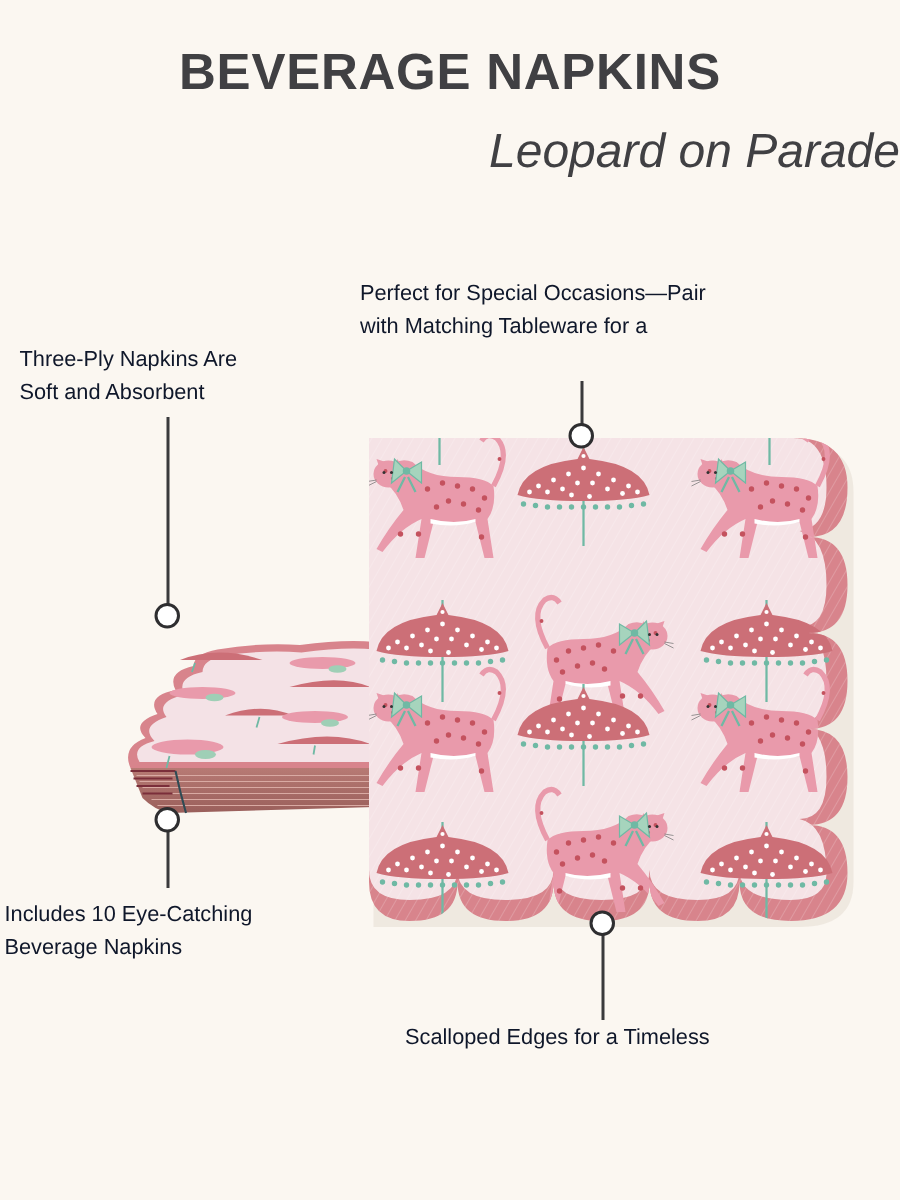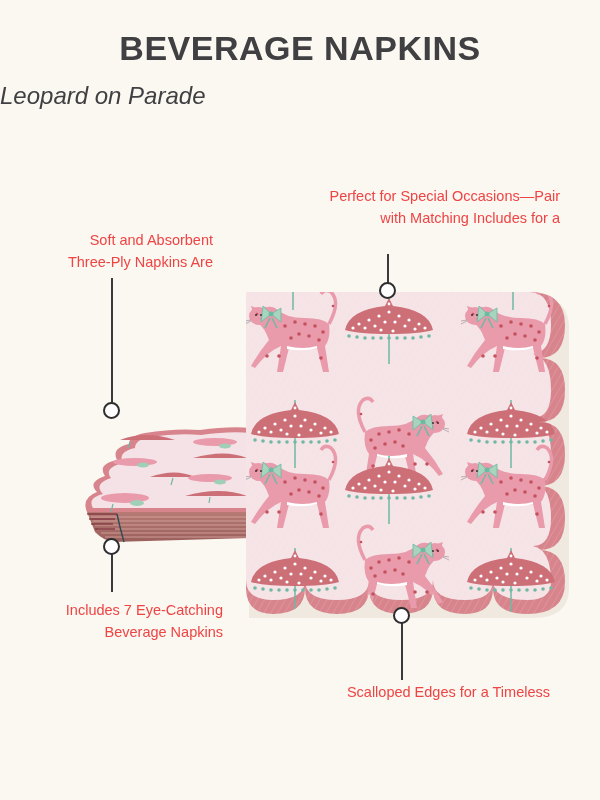--- a/index.html
+++ b/index.html
@@ -1,44 +1,44 @@
 <!DOCTYPE html>
 <html><head>
 <meta charset="utf-8">
 <style>
   * { margin: 0; padding: 0; box-sizing: border-box; }
   html, body { width: 600px; height: 800px; overflow: hidden; }
   body { background: #fbf7f1; font-family: "Liberation Sans", "DejaVu Sans", sans-serif; color: #3f3f42; position: relative; }
   .title { position: absolute; left: 0; top: 29px; width: 600px; text-align: center; font-weight: 700; font-size: 34px; letter-spacing: 0.5px; color: #404043; }
-  .subtitle { position: absolute; left: 0; top: 82px; width: 600px; text-align: left; font-style: italic; font-size: 24px; color: #404043; font-weight: 400; }
-  .callout-text { position: absolute; text-align: right; font-size: 14.5px; line-height: 22px; color: #ef4444; }
+  .subtitle { position: absolute; left: 0; top: 82px; width: 600px; text-align: right; font-style: italic; font-size: 32px; color: #404043; font-weight: 400; }
+  .callout-text { position: absolute; text-align: left; font-size: 14.5px; line-height: 22px; color: #0f172a; }
   .vline { position: absolute; width: 2px; background: #3a3a3c; }
   .dot { position: absolute; width: 17px; height: 17px; border-radius: 50%; background: #ffffff; border: 2px solid #2e2e30; }
   svg { position: absolute; }
 </style>
 </head>
 <body>
 
 <div class="title">BEVERAGE NAPKINS</div>
 <div class="subtitle">Leopard on Parade</div>
 
 <div class="callout-text" style="left:13px; top:229px; width:200px;">
+  <div>Three-Ply Napkins Are</div>
   <div>Soft and Absorbent</div>
-  <div>Three-Ply Napkins Are</div>
 </div>
 <div class="vline" style="left:111px; top:278px; height:126px;"></div>
 
 <div class="callout-text" style="left:240px; top:185px; width:320px;">
   <div>Perfect for Special Occasions—Pair</div>
-  <div>with Matching Includes for a</div>
+  <div>with Matching Tableware for a</div>
 </div>
 <div class="vline" style="left:387px; top:254px; height:30px;"></div>
 
 <div class="callout-text" style="left:3px; top:599px; width:220px;">
-  <div>Includes 7 Eye-Catching</div>
+  <div>Includes 10 Eye-Catching</div>
   <div>Beverage Napkins</div>
 </div>
 <div class="vline" style="left:111px; top:554px; height:38px;"></div>
 
 <div class="callout-text" style="left:270px; top:681px; width:280px;">
   <div>Scalloped Edges for a Timeless</div>
 </div>
 <div class="vline" style="left:401px; top:622px; height:58px;"></div>
 
 <svg width="260" height="150" viewBox="0 0 260 150" style="left:25px; top:400px;">

